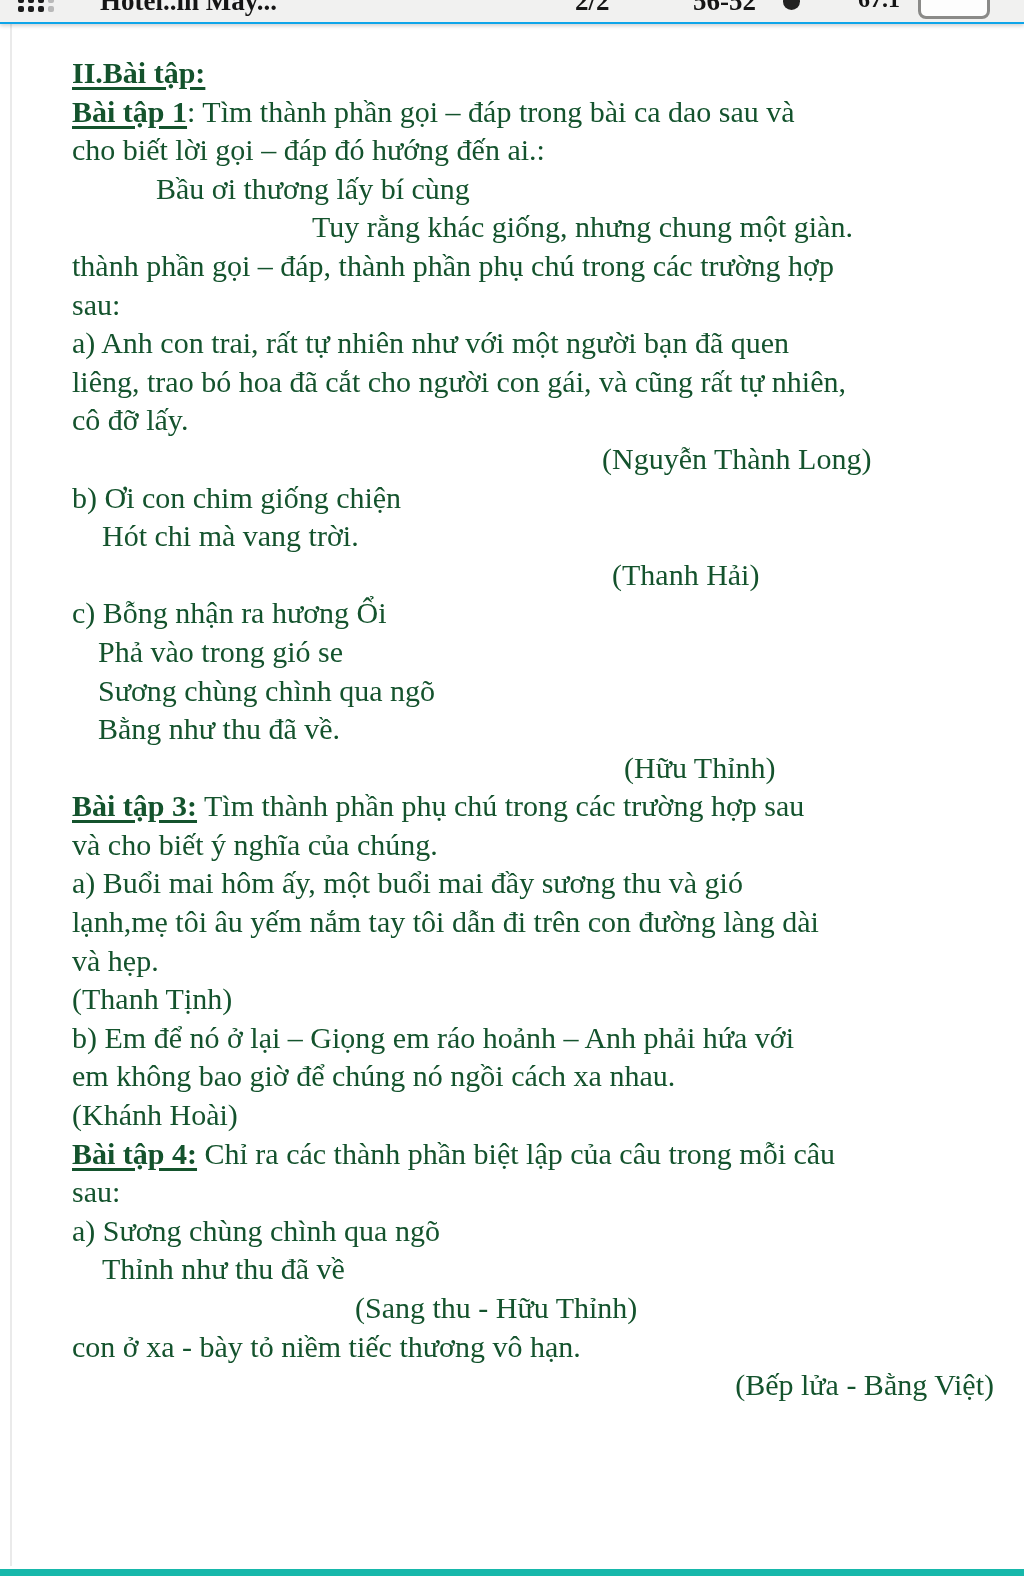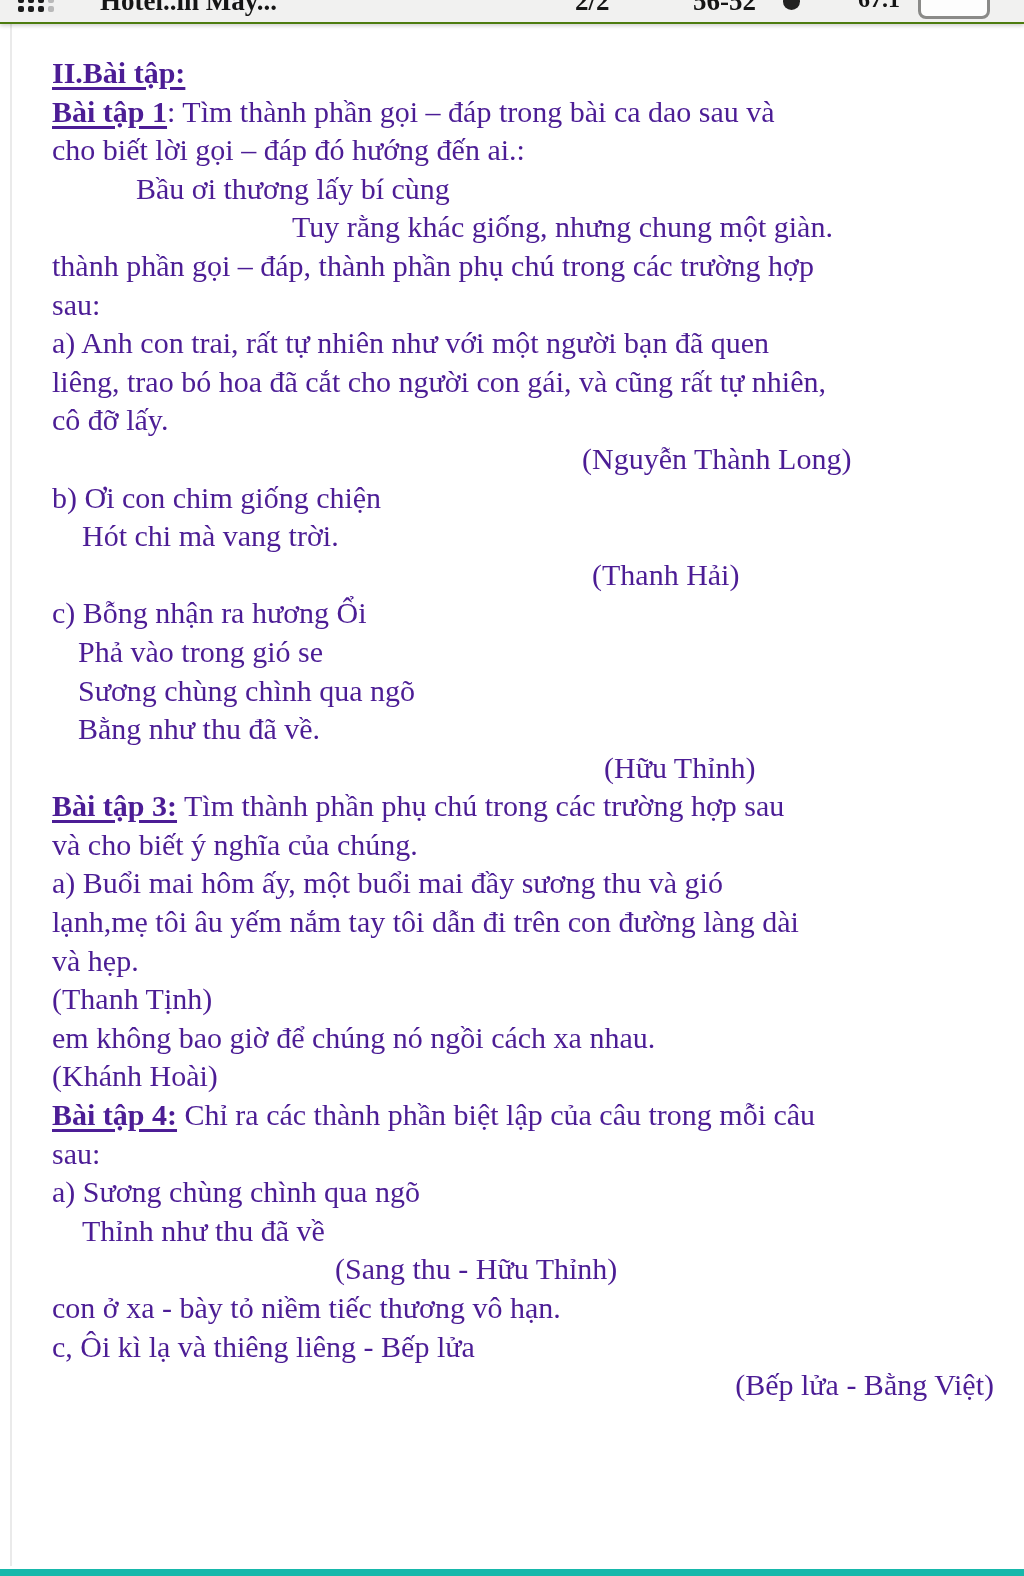--- a/index.html
+++ b/index.html
@@ -9,21 +9,21 @@
     overflow: hidden;
     position: relative;
     font-family: "Liberation Serif", "DejaVu Serif", serif;
   }
 
   
   .statusbar {
     position: absolute; top: 0; left: 0;
     width: 1024px; height: 22px;
     background: #f1f1f0;
-    border-bottom: 2px solid #4d7c0f;
+    border-bottom: 2px solid #0ea5e9;
     box-shadow: 0 2px 4px rgba(0,0,0,0.18);
     overflow: hidden;
     z-index: 5;
   }
   .sb-frag {
     position: absolute;
     top: -14px;
     font-family: "Liberation Serif", "DejaVu Serif", serif;
     font-size: 27px; font-weight: bold;
     color: #151515;
@@ -52,23 +52,23 @@
   
   .page-edge {
     position: absolute; left: 10px; top: 22px; bottom: 10px;
     width: 2px; background: #eaeaea;
   }
 
   
   .doc {
     position: absolute; top: 22px; left: 0;
     width: 1024px;
-    padding: 32px 30px 0 52px;
+    padding: 32px 30px 0 72px;
     box-sizing: border-box;
-    color: #4c1d95;
+    color: #14532d;
     font-size: 30px;
     line-height: 38.6px;
   }
   .line { white-space: pre; }
   .hd {
     font-weight: bold;
     text-decoration: underline;
     text-decoration-thickness: 2.5px;
     text-underline-offset: 4px;
   }
@@ -133,26 +133,26 @@
       <div class="line" style="margin-left: 26px;"><span class="tx">Phả vào trong gió se</span></div>
       <div class="line" style="margin-left: 26px;"><span class="tx">Sương chùng chình qua ngõ</span></div>
       <div class="line" style="margin-left: 26px;"><span class="tx">Bằng như thu đã về.</span></div>
       <div class="line" style="margin-left: 552px;"><span class="tx">(Hữu Thỉnh)</span></div>
       <div class="line"><span class="hd">Bài tập 3:</span><span class="tx"> Tìm thành phần phụ chú trong các trường hợp sau</span></div>
       <div class="line"><span class="tx">và cho biết ý nghĩa của chúng.</span></div>
       <div class="line"><span class="tx">a) Buổi mai hôm ấy, một buổi mai đầy sương thu và gió</span></div>
       <div class="line"><span class="tx">lạnh,mẹ tôi âu yếm nắm tay tôi dẫn đi trên con đường làng dài</span></div>
       <div class="line"><span class="tx">và hẹp.</span></div>
       <div class="line"><span class="tx">(Thanh Tịnh)</span></div>
+      <div class="line"><span class="tx">b) Em để nó ở lại – Giọng em ráo hoảnh – Anh phải hứa với</span></div>
       <div class="line"><span class="tx">em không bao giờ để chúng nó ngồi cách xa nhau.</span></div>
       <div class="line"><span class="tx">(Khánh Hoài)</span></div>
       <div class="line"><span class="hd">Bài tập 4:</span><span class="tx"> Chỉ ra các thành phần biệt lập của câu trong mỗi câu</span></div>
       <div class="line"><span class="tx">sau:</span></div>
       <div class="line"><span class="tx">a) Sương chùng chình qua ngõ</span></div>
       <div class="line" style="margin-left: 30px;"><span class="tx">Thỉnh như thu đã về</span></div>
       <div class="line" style="margin-left: 283px;"><span class="tx">(Sang thu - Hữu Thỉnh)</span></div>
       <div class="line"><span class="tx">con ở xa - bày tỏ niềm tiếc thương vô hạn.</span></div>
-      <div class="line"><span class="tx">c, Ôi kì lạ và thiêng liêng - Bếp lửa</span></div>
       <div class="line" style="margin-left: 273px; text-align: right;"><span class="tx">(Bếp lửa - Bằng Việt)</span></div>
     </div>
 </div>
 
 <div class="footer-bar"></div>
 
 </body></html>

